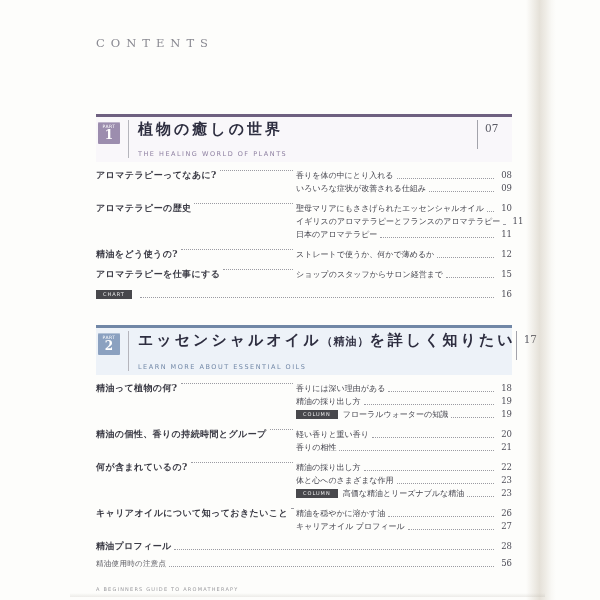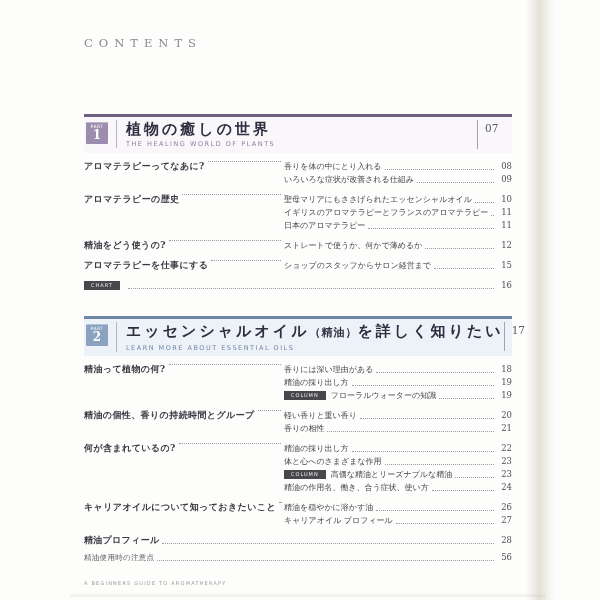--- a/index.html
+++ b/index.html
@@ -16,21 +16,21 @@
       rgba(190,179,160,0) 0%,
       rgba(190,179,160,0.38) 45%,
       rgba(205,196,180,0.30) 65%,
       rgba(220,214,202,0.12) 85%,
       rgba(220,214,202,0) 100%);
   }
   .edge-bottom{
     position:absolute;left:70px;right:55px;bottom:3px;height:4px;
     background:linear-gradient(to bottom,rgba(160,155,145,0) 0%,rgba(160,155,145,0.18) 100%);
   }
-  .page-inner{position:absolute;left:84px;right:88px;top:0;}
+  .page-inner{position:absolute;left:96px;right:88px;top:0;}
   .contents-title{
     margin-top:36px;font-size:11.5px;letter-spacing:6px;color:#8a8a92;
   }
   
   .part{margin:0;}
   .part:first-of-type{margin-top:64px;}
   .part+.part{margin-top:24px;}
   .part-header{
     border-top:3px solid #666;display:flex;align-items:flex-start;
     padding:3px 0 4px 0;
@@ -42,21 +42,21 @@
   }
   .badge-word{font-size:4.5px;letter-spacing:0.5px;line-height:5px;font-family:"DejaVu Sans","Liberation Sans",sans-serif;}
   .badge-num{font-size:12px;line-height:13px;font-weight:bold;}
   .part-titles{margin-left:8px;padding-left:9px;border-left:1px solid #b5b5bc;}
   .part-title{
     font-size:15px;font-weight:bold;letter-spacing:3px;color:#2e2e40;
     white-space:nowrap;line-height:18px;
   }
   .part-title .run-small{font-size:11px;letter-spacing:1px;}
   .part-subtitle{
-    font-size:6.5px;letter-spacing:1.5px;margin-top:2px;
+    font-size:6.5px;letter-spacing:1.5px;margin-top:12px;
     font-family:"DejaVu Sans","Liberation Sans",sans-serif;
   }
   .part-page{
     margin-left:auto;flex-shrink:0;width:27px;height:27px;
     border-left:1px solid #a3a3ab;padding:2px 0 0 7px;
     font-size:10.5px;color:#5a5a64;
   }
   .part-body{margin-top:7px;}
   
   .toc-group{display:flex;margin-bottom:7px;align-items:flex-start;}
@@ -264,26 +264,20 @@
     <span class="item-label">体と心へのさまざまな作用</span>
     <span class="dots"></span>
     <span class="item-page">23</span>
   </div>
                 <div class="toc-item">
     <span class="item-badge">COLUMN</span>
     <span class="item-label">高価な精油とリーズナブルな精油</span>
     <span class="dots"></span>
     <span class="item-page">23</span>
   </div>
-                <div class="toc-item">
-
-    <span class="item-label">精油の作用名、働き、合う症状、使い方</span>
-    <span class="dots"></span>
-    <span class="item-page">24</span>
-  </div>
               </div>
   </div>
             <div class="toc-group">
     <div class="toc-left">
       <span class="toc-left-title">キャリアオイルについて知っておきたいこと</span>
       <span class="dots"></span>
     </div>
     <div class="toc-right">
                 <div class="toc-item">
 

